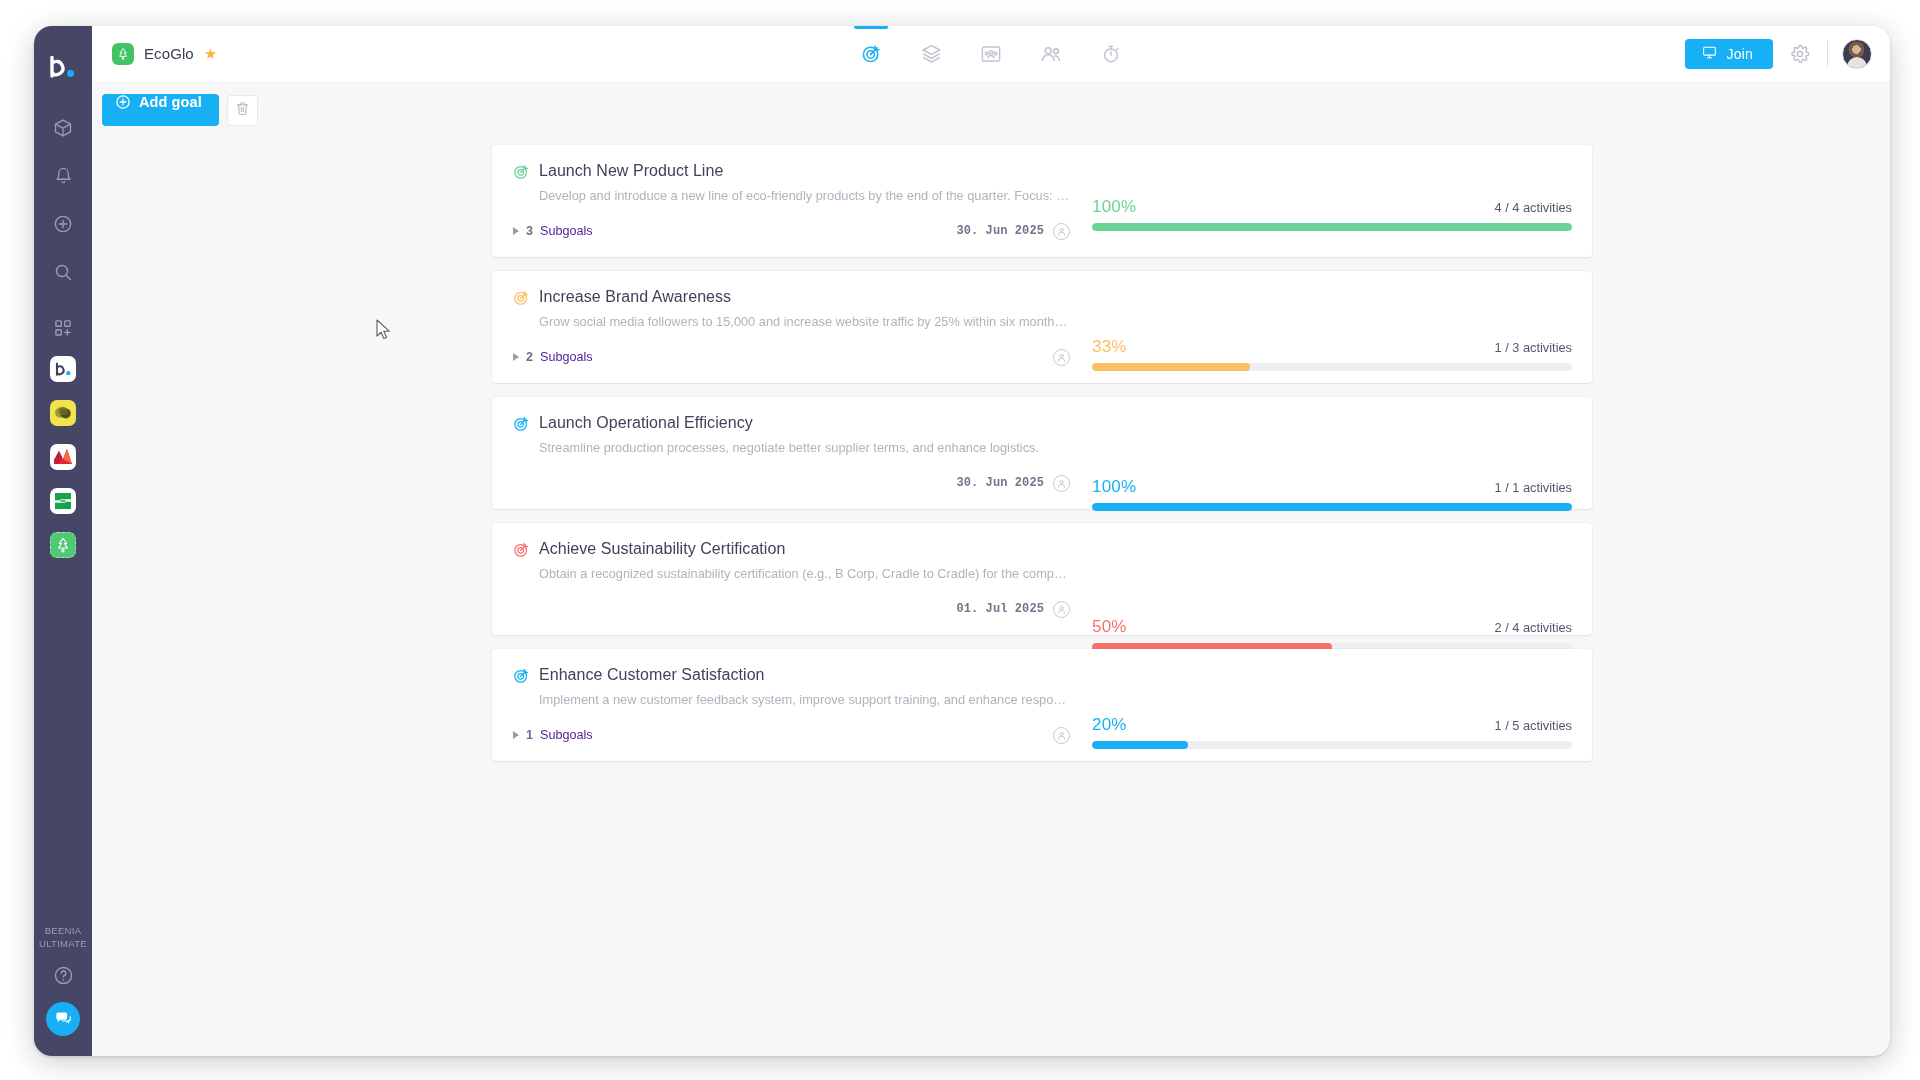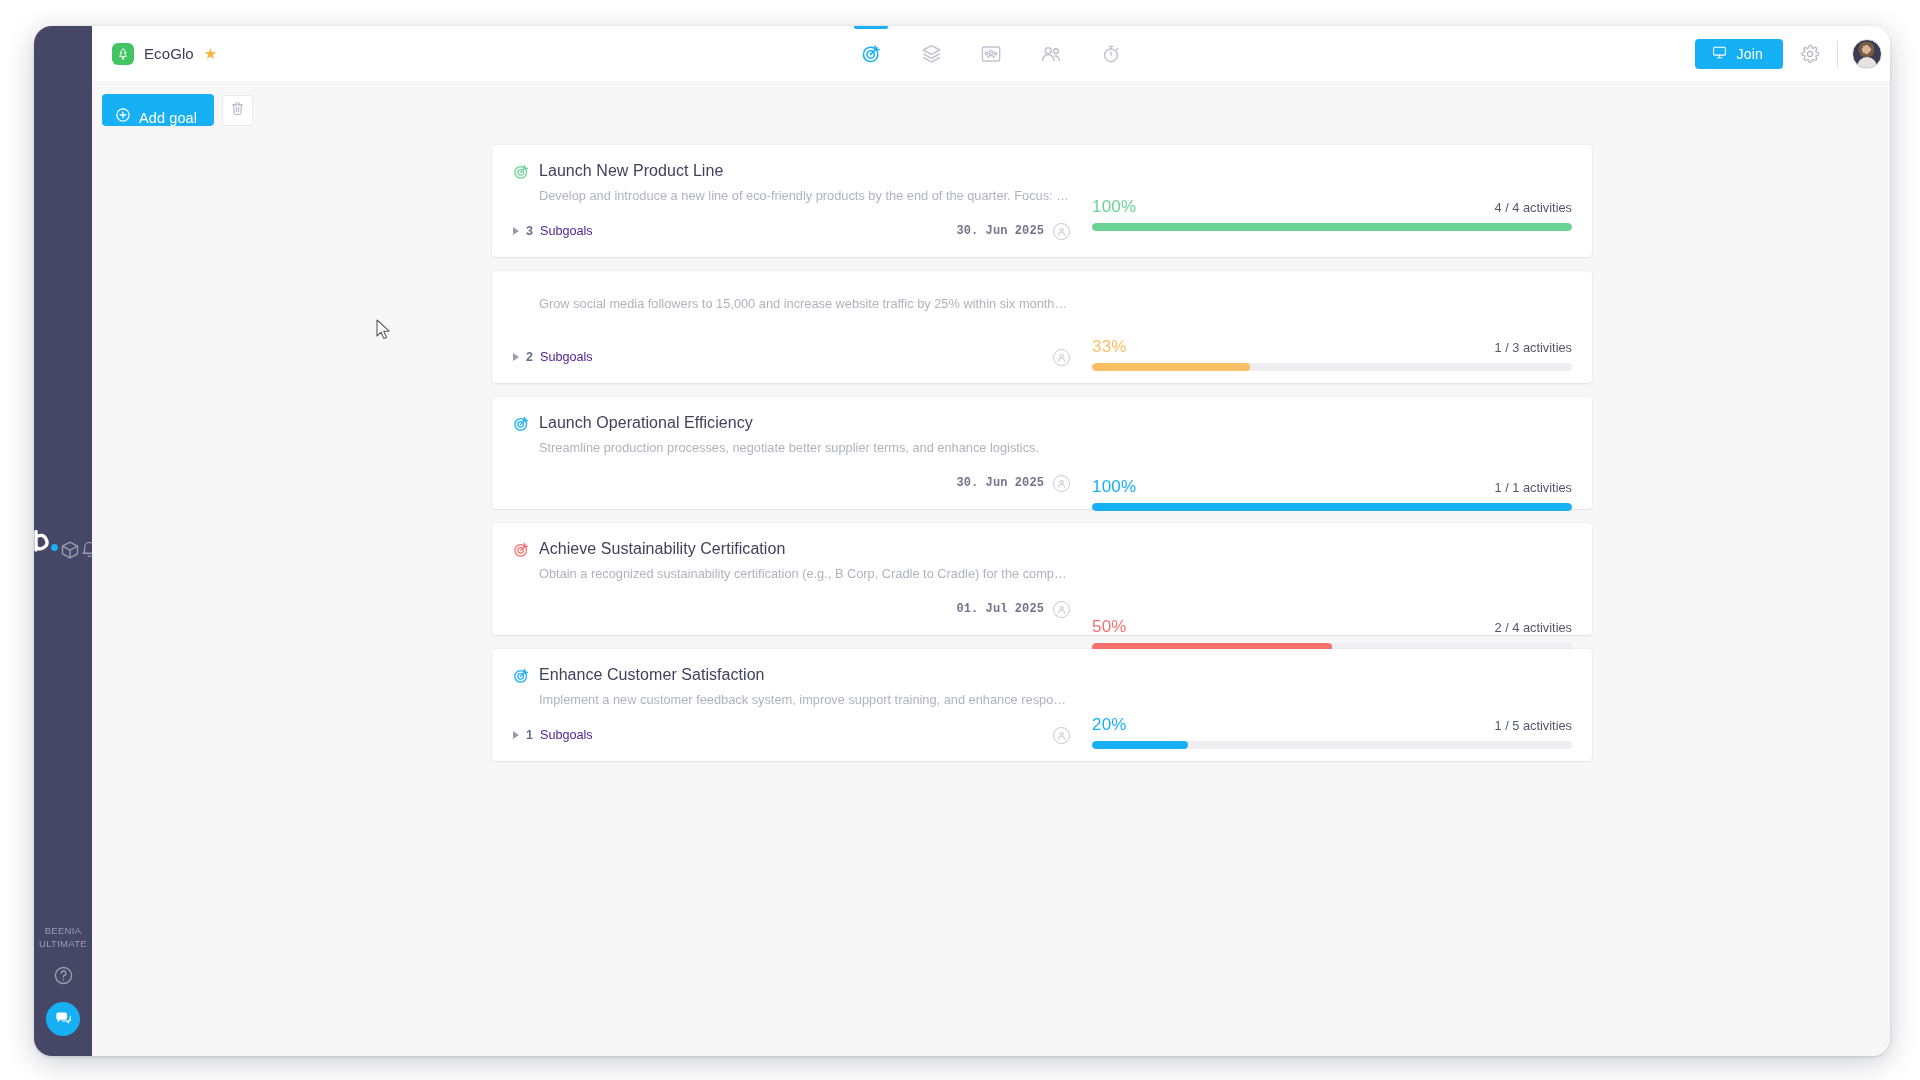--- a/index.html
+++ b/index.html
@@ -33,21 +33,21 @@
     overflow: hidden;
     display: flex;
   }
 
   
   #rail {
     width: 58px;
     flex: 0 0 58px;
     background: #464766;
     display: flex;
-    flex-direction: row;
+    flex-direction: column;
     align-items: center;
     padding-top: 26px;
     position: relative;
   }
 
   .rail-logo {
     width: 30px; height: 30px;
     display: flex; align-items: center; justify-content: center;
     margin-bottom: 26px;
   }
@@ -117,21 +117,21 @@
     position: relative;
   }
 
   
   #topbar {
     height: 55px;
     flex: 0 0 55px;
     background: #ffffff;
     display: flex;
     align-items: center;
-    padding: 0 8px 0 20px;
+    padding: 0 18px 0 20px;
     position: relative;
     z-index: 5;
   }
 
   #ws-block { display: flex; align-items: center; gap: 10px; }
   #ws-logo {
     width: 22px; height: 22px;
     border-radius: 6px;
     background: #43c463;
     display: flex; align-items: center; justify-content: center;
@@ -224,24 +224,24 @@
     gap: 8px;
   }
   #add-goal {
     height: 32px;
     background: #18b0f5;
     border: none;
     border-radius: 4px;
     color: #fff;
     font-family: inherit;
     font-size: 14.5px;
-    font-weight: normal;
+    font-weight: bold;
     padding: 0 17px 0 13px;
     display: flex;
-    align-items: flex-end;
+    align-items: flex-start;
     gap: 8px;
     cursor: pointer;
     letter-spacing: .1px;
   }
   #delete-btn {
     width: 31px; height: 31px;
     background: #ffffff;
     border: 1px solid #e8e8ee;
     border-radius: 3px;
     display: flex; align-items: center; justify-content: center;
@@ -657,20 +657,30 @@
                   <span class="prog-pct" style="color: rgb(107, 211, 150);">100%</span>
                   <span class="prog-activities">4 / 4 activities</span>
                 </div>
                 <div class="prog-track" style="top: 78px;">
                   <div class="prog-fill" style="width: 100%; background: rgb(107, 211, 150);"></div>
                 </div>
               </div>
             </div>
             <div class="goal-card">
               <div class="card-left">
+                <div class="goal-head">
+                  <span class="goal-icon"><svg width="17" height="17" viewBox="0 0 24 24" fill="none" stroke="#fbbf63" stroke-width="1.8" stroke-linecap="round">
+                      <circle cx="10.8" cy="13.2" r="8.2"></circle>
+                      <circle cx="10.8" cy="13.2" r="4"></circle>
+                      <circle cx="10.8" cy="13.2" r=".9" fill="#fbbf63" stroke="none"></circle>
+                      <path d="M10.8 13.2 18.3 5.7"></path>
+                      <path d="M16 3.4v4.5h4.5" stroke-linejoin="round"></path>
+                    </svg></span>
+                  <div class="goal-title">Increase Brand Awareness</div>
+                </div>
                 <div class="goal-desc">Grow social media followers to 15,000 and increase website traffic by 25% within six months. …</div>
                 <div class="card-footer">
                   <div class="subgoals">
                     <span class="sub-caret"></span>
                     <span class="sub-count">2</span>
                     <span class="sub-label">Subgoals</span>
                   </div>
                   <div class="foot-right">
                     <span class="assignee">
                       <svg width="11" height="11" viewBox="0 0 24 24" fill="none" stroke="#c2c3cf" stroke-width="2" stroke-linecap="round">

